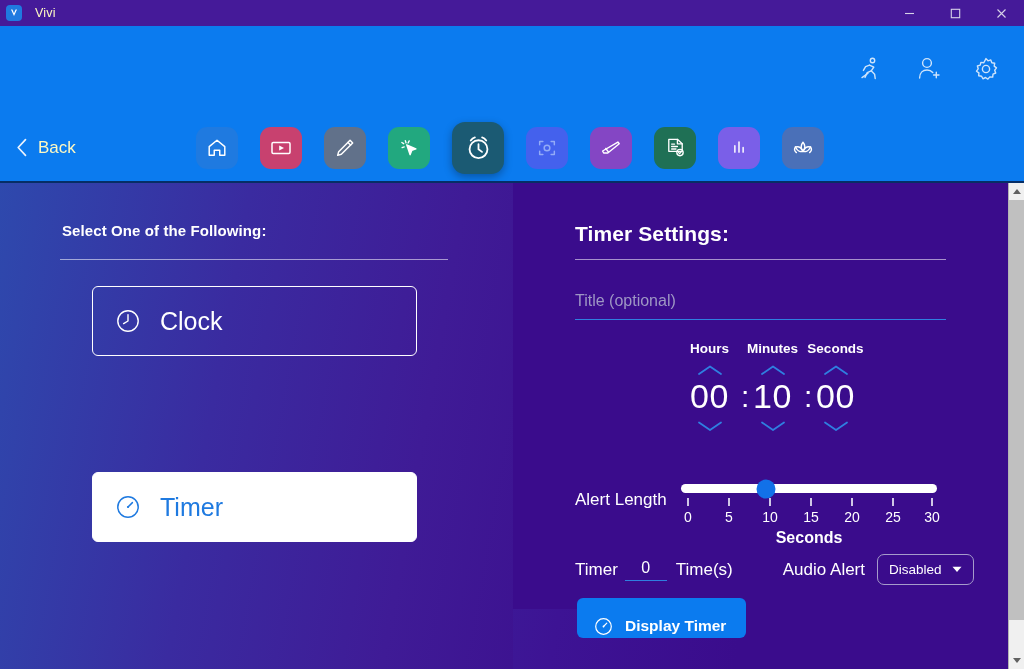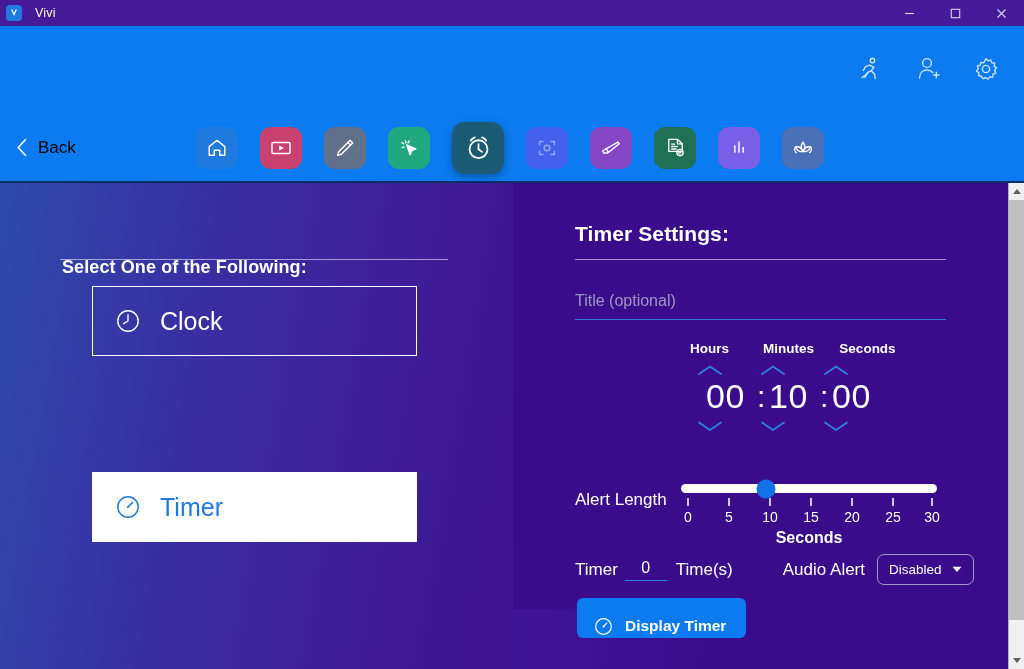--- a/index.html
+++ b/index.html
@@ -48,21 +48,21 @@
 
   
   .toolbar {
     position: absolute; left: 0; top: 112px; width: 1024px; height: 71px;
     background: #0b7bef;
     display: flex; align-items: center;
   }
   .back-btn {
     position: absolute; left: 16px; top: 50%; transform: translateY(-50%);
     display: flex; align-items: center; gap: 10px;
-    color: #000000; font-size: 17px; cursor: pointer;
+    color: #fef9c3; font-size: 17px; cursor: pointer;
   }
   .back-btn svg { display:block; }
   .tool-row {
     position: absolute; left: 196px; top: 0; height: 71px;
     display: flex; align-items: center; gap: 22px;
   }
   .tool {
     width: 42px; height: 42px; border-radius: 11px;
     display: flex; align-items: center; justify-content: center;
     cursor: pointer; flex: none;
@@ -88,29 +88,29 @@
     background: linear-gradient(100deg, #2e49ad 0%, #3a2ba0 42%, #3f1b96 78%, #3d1391 100%);
   }
   .right-pane {
     position: absolute; left: 513px; top: 0; width: 495px; height: 426px;
     background: #3a0c8c;
   }
 
   
   .lp-title {
     position: absolute; left: 62px; top: 39px;
-    color: #ffffff; font-size: 18px; font-weight: bold; letter-spacing: .1px; margin-top: 35px;
+    color: #ffffff; font-size: 15px; font-weight: bold; letter-spacing: .1px;
   }
   .lp-rule {
     position: absolute; left: 60px; top: 76px; width: 388px; height: 1px;
     background: rgba(255,255,255,.55);
   }
   .option {
     position: absolute; left: 92px; width: 325px; height: 70px;
-    border: 1.5px solid #ffffff; border-radius: 0;
+    border: 1.5px solid #ffffff; border-radius: 6px;
     display: flex; align-items: center; cursor: pointer;
   }
   .option .oicon { margin-left: 21px; width: 28px; height: 28px; flex: none; }
   .option .oicon svg { display: block; width: 100%; height: 100%; }
   .option .olabel { margin-left: 18px; font-size: 25px; color: #ffffff; }
   .option.selected { background: #ffffff; border-color: #ffffff; }
   .option.selected .olabel { color: #1f7ae0; }
   #opt-clock { top: 103px; }
   #opt-stopwatch { top: 196px; }
   #opt-timer { top: 289px; }
@@ -128,21 +128,21 @@
     position: absolute; left: 62px; top: 105px; width: 371px; height: 32px;
     background: transparent; border: none; border-bottom: 1.5px solid #2f7fe0;
     color: #d9d3ef; font-size: 16px; font-family: "Liberation Sans", sans-serif;
     outline: none; padding: 0 0 6px 0;
   }
   .title-input::placeholder { color: #9e97c4; opacity: 1; }
 
   
   .spinner-wrap { position: absolute; left: 165px; top: 158px; }
   .spin-labels {
-    display: flex; gap: 16px;
+    display: flex; gap: 0;
     font-size: 13.5px; font-weight: bold; color: #ffffff;
   }
   .spin-labels span { width: 63px; text-align: center; }
   .spin-labels span:nth-child(2) { width: 63px; }
   .arrow-row { display: flex; margin-top: 8px; }
   .arrow-row .arr { width: 63px; display: flex; justify-content: center; cursor: pointer; }
   .arr svg { display: block; }
   .time-row {
     display: flex; align-items: center; justify-content: center;
     color: #ffffff; font-size: 34px; margin-top: 1px; letter-spacing: .5px;

